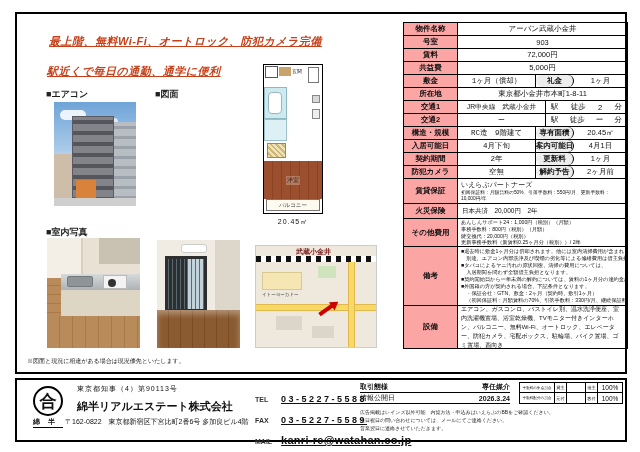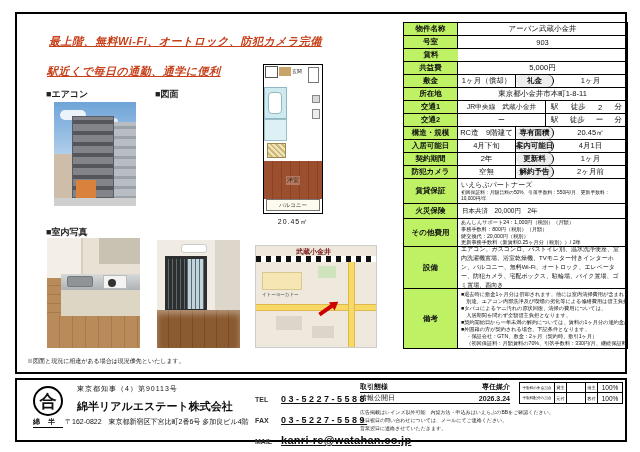--- a/index.html
+++ b/index.html
@@ -8,24 +8,24 @@
   .frame{position:absolute;background:#fff;border:2px solid #000;box-sizing:border-box;}
   .headline{font-size:11px;font-weight:bold;font-style:italic;color:#c8401a;text-decoration:underline;letter-spacing:.5px;white-space:nowrap;}
   .sech{font-size:9px;font-weight:bold;color:#222;white-space:nowrap;}
   .note{font-size:6px;color:#222;white-space:nowrap;}
   
   .tbl{position:absolute;left:386px;top:8px;width:225px;border:1px solid #000;box-sizing:border-box;}
   .row{display:flex;border-bottom:1px solid #000;box-sizing:border-box;}
   .row:last-child{border-bottom:none;}
   .c{border-right:1px solid #000;box-sizing:border-box;display:flex;align-items:center;justify-content:center;font-size:7.5px;overflow:hidden;white-space:nowrap;}
   .c:last-child{border-right:none;}
-  .lbl{background:#bef264;font-weight:bold;width:54px;flex:none;}
+  .lbl{background:#fca5a5;font-weight:bold;width:54px;flex:none;}
   .lbl2{background:#ededed;font-weight:bold;width:38px;flex:none;border-radius:6px;}
   .v{flex:1;}
-  .vfix{width:58px;flex:none;}
+  .vfix{width:78px;flex:none;font-family:Liberation Mono, monospace;}
   .h13{height:13px;} .h25{height:25px;} .h15{height:15px;} .h28{height:28px;} .h42{height:42px;} .h59{height:59px;}
   .colcell{flex-direction:column;align-items:flex-start;justify-content:center;padding:1px 3px;white-space:normal;}
   .sub{font-size:4.8px;line-height:6px;}
   .ln{font-size:5.2px;line-height:6.6px;white-space:nowrap;}
   .lnb{font-size:5.2px;line-height:7px;white-space:nowrap;}
   .wrap{font-size:6px;line-height:9px;text-align:left;white-space:normal;}
   .spread{flex:1;display:flex;align-items:center;justify-content:space-between;padding:0 5px;font-size:7.5px;}
   
   .photo{position:absolute;overflow:hidden;}
   
@@ -129,20 +129,21 @@
       <div class="row h13">
           <div class="c lbl">物件名称</div>
           <div class="c v">アーバン武蔵小金井</div>
         </div>
       <div class="row h13">
           <div class="c lbl">号室</div>
           <div class="c v">903</div>
         </div>
       <div class="row h13">
           <div class="c lbl">賃料</div>
+          <div class="c v">72,000円</div>
         </div>
       <div class="row h13">
           <div class="c lbl">共益費</div>
           <div class="c v">5,000円</div>
         </div>
       <div class="row h13">
           <div class="c lbl">敷金</div>
           <div class="c vfix">1ヶ月（償却）</div>
           <div class="c lbl2">礼金</div>
           <div class="c v">1ヶ月</div>
@@ -206,41 +207,41 @@
           <div class="c lbl">火災保険</div>
           <div class="c v" style="justify-content:flex-start;padding-left:4px;font-size:6.5px;">日本共済　20,000円　2年</div>
         </div>
       <div class="row h28">
           <div class="c lbl">その他費用</div>
           <div class="c v colcell">
             <div class="ln">あんしんサポート24：1,000円（税別）（月額）</div>
             <div class="ln">事務手数料：800円（税別）（月額）</div>
             <div class="ln">鍵交換代：20,000円（税別）</div>
             <div class="ln">更新事務手数料（新賃料0.25ヶ月分（税別））/ 2年</div>
-          </div>
-        </div>
-      <div class="row h42">
-          <div class="c lbl">設備</div>
-          <div class="c v colcell">
-            <div class="wrap">エアコン、ガスコンロ、バストイレ別、温水洗浄便座、室内洗濯機置場、浴室乾燥機、TVモニター付きインターホン、バルコニー、無料Wi-Fi、オートロック、エレベーター、防犯カメラ、宅配ボックス、駐輪場、バイク置場、ゴミ置場、西向き</div>
           </div>
         </div>
       <div class="row h59">
           <div class="c lbl">備考</div>
           <div class="c v colcell">
             <div class="lnb">■退去時に敷金1ヶ月分は償却されます。他には室内清掃費用が含まれます。</div>
             <div class="lnb">　別途、エアコン内部洗浄及び喫煙の劣化等による修繕費用は借主負担となります。</div>
             <div class="lnb">■タバコによるヤニ汚れの原状回復、清掃の費用については、</div>
             <div class="lnb">　入居期間を問わず全額借主負担となります。</div>
             <div class="lnb">■契約開始日から一年未満の解約については、賃料の1ヶ月分の違約金が発生します。</div>
             <div class="lnb">■外国籍の方が契約される場合、下記条件となります。</div>
             <div class="lnb">　・保証会社：GTN、敷金：2ヶ月（契約時、敷引1ヶ月）</div>
             <div class="lnb">　（初回保証料：月額賃料の70%、引落手数料：330円/月、継続保証料：1,000円/月）</div>
           </div>
         </div>
+      <div class="row h42">
+          <div class="c lbl">設備</div>
+          <div class="c v colcell">
+            <div class="wrap">エアコン、ガスコンロ、バストイレ別、温水洗浄便座、室内洗濯機置場、浴室乾燥機、TVモニター付きインターホン、バルコニー、無料Wi-Fi、オートロック、エレベーター、防犯カメラ、宅配ボックス、駐輪場、バイク置場、ゴミ置場、西向き</div>
+          </div>
+        </div>
     </div>
   </div>
 
   <div class="frame" style="left:15px;top:378px;width:612px;height:64px;border-width:2.5px;">
     <div class="abs" style="left:16px;top:6px;">
       <div class="logo-circle">
           <span>合</span>
         </div>
       <div style="font-size:7px;font-weight:bold;letter-spacing:3px;margin-top:1px;border-bottom:1px solid #000;">綿 半</div>
     </div>

